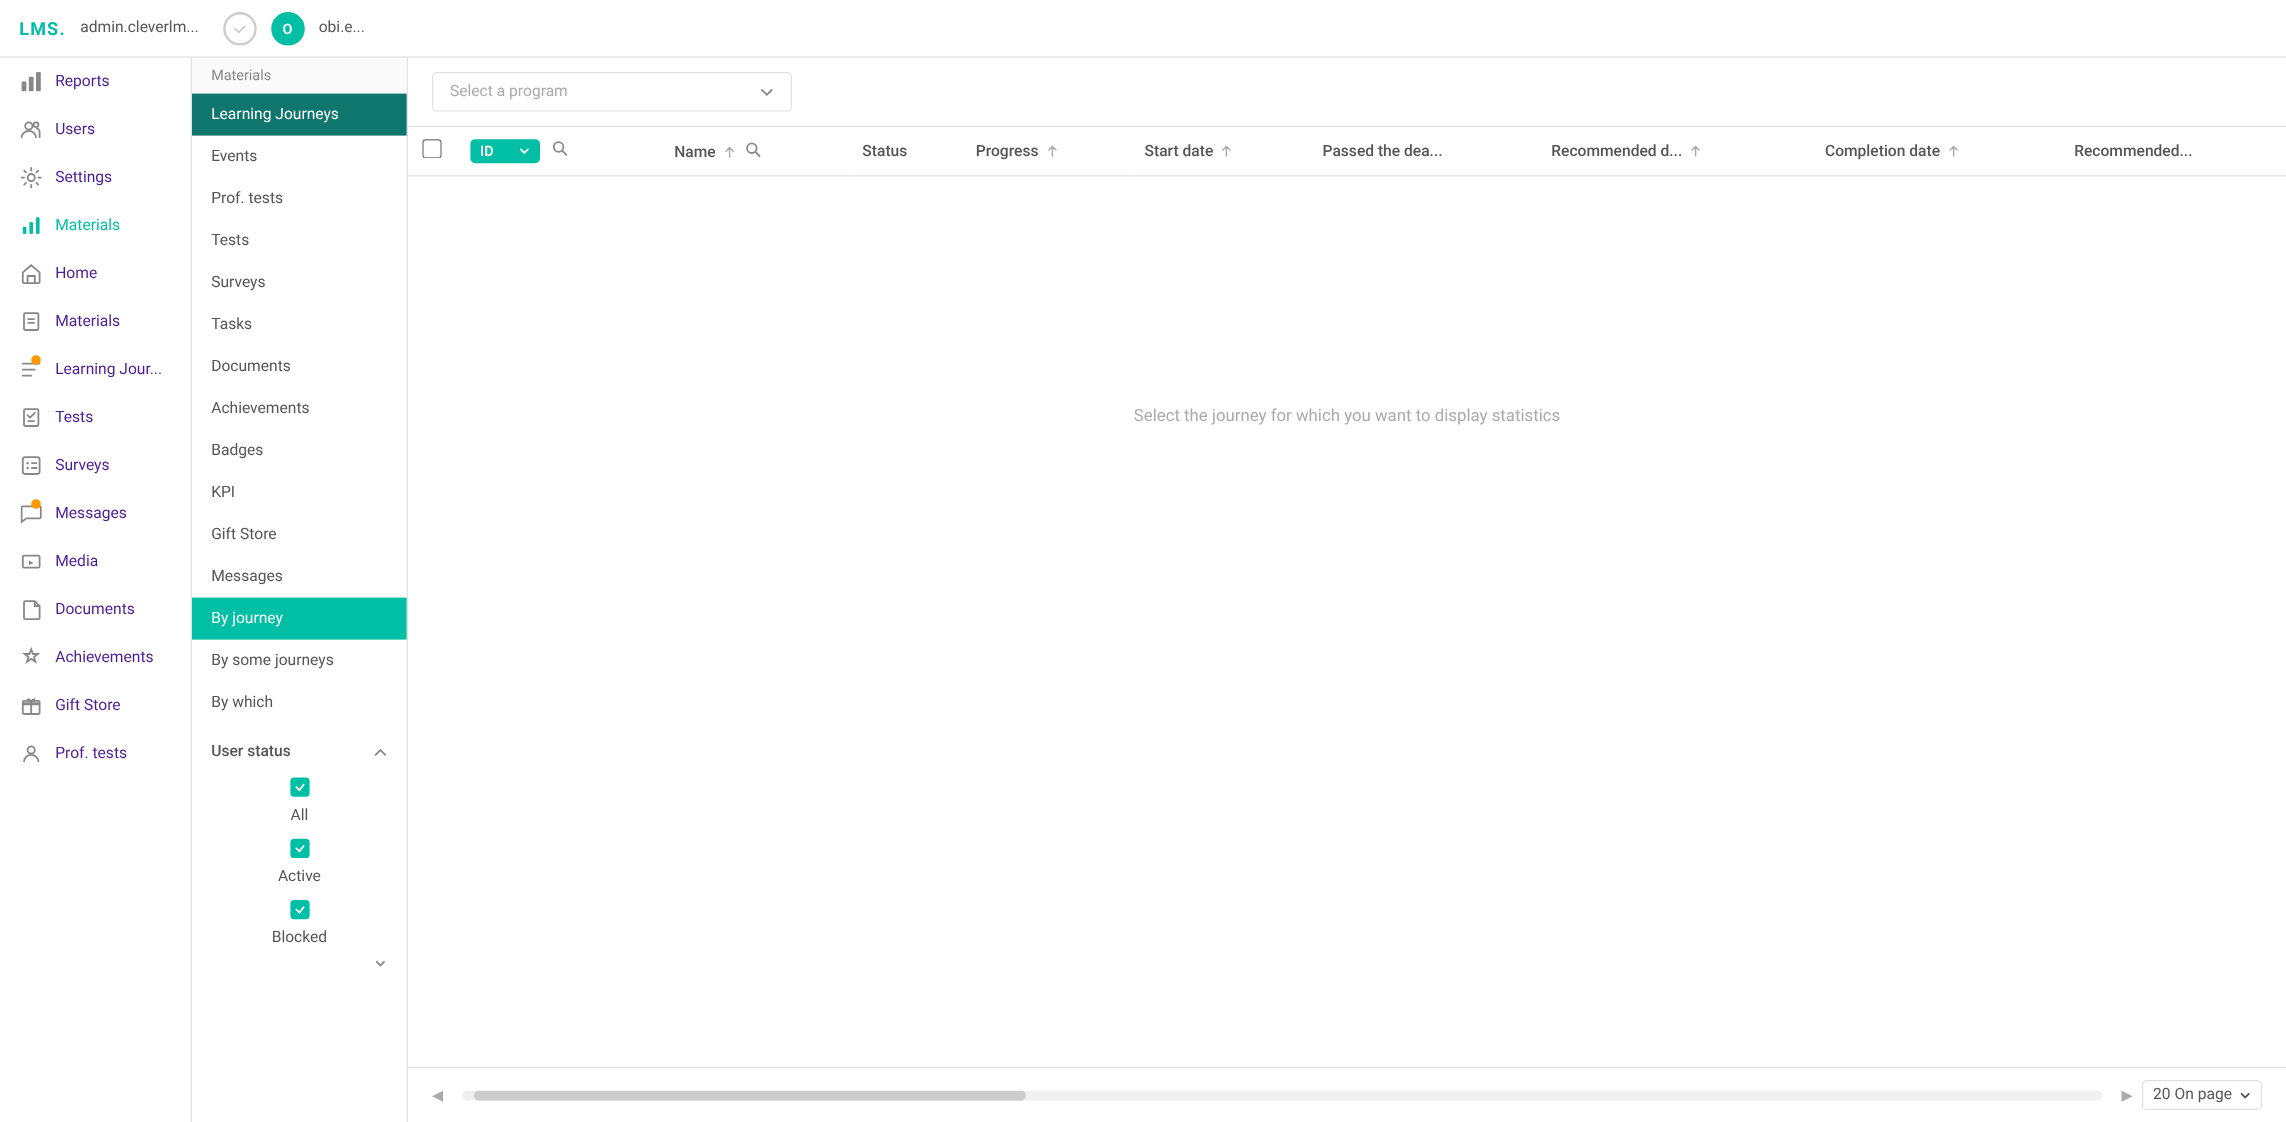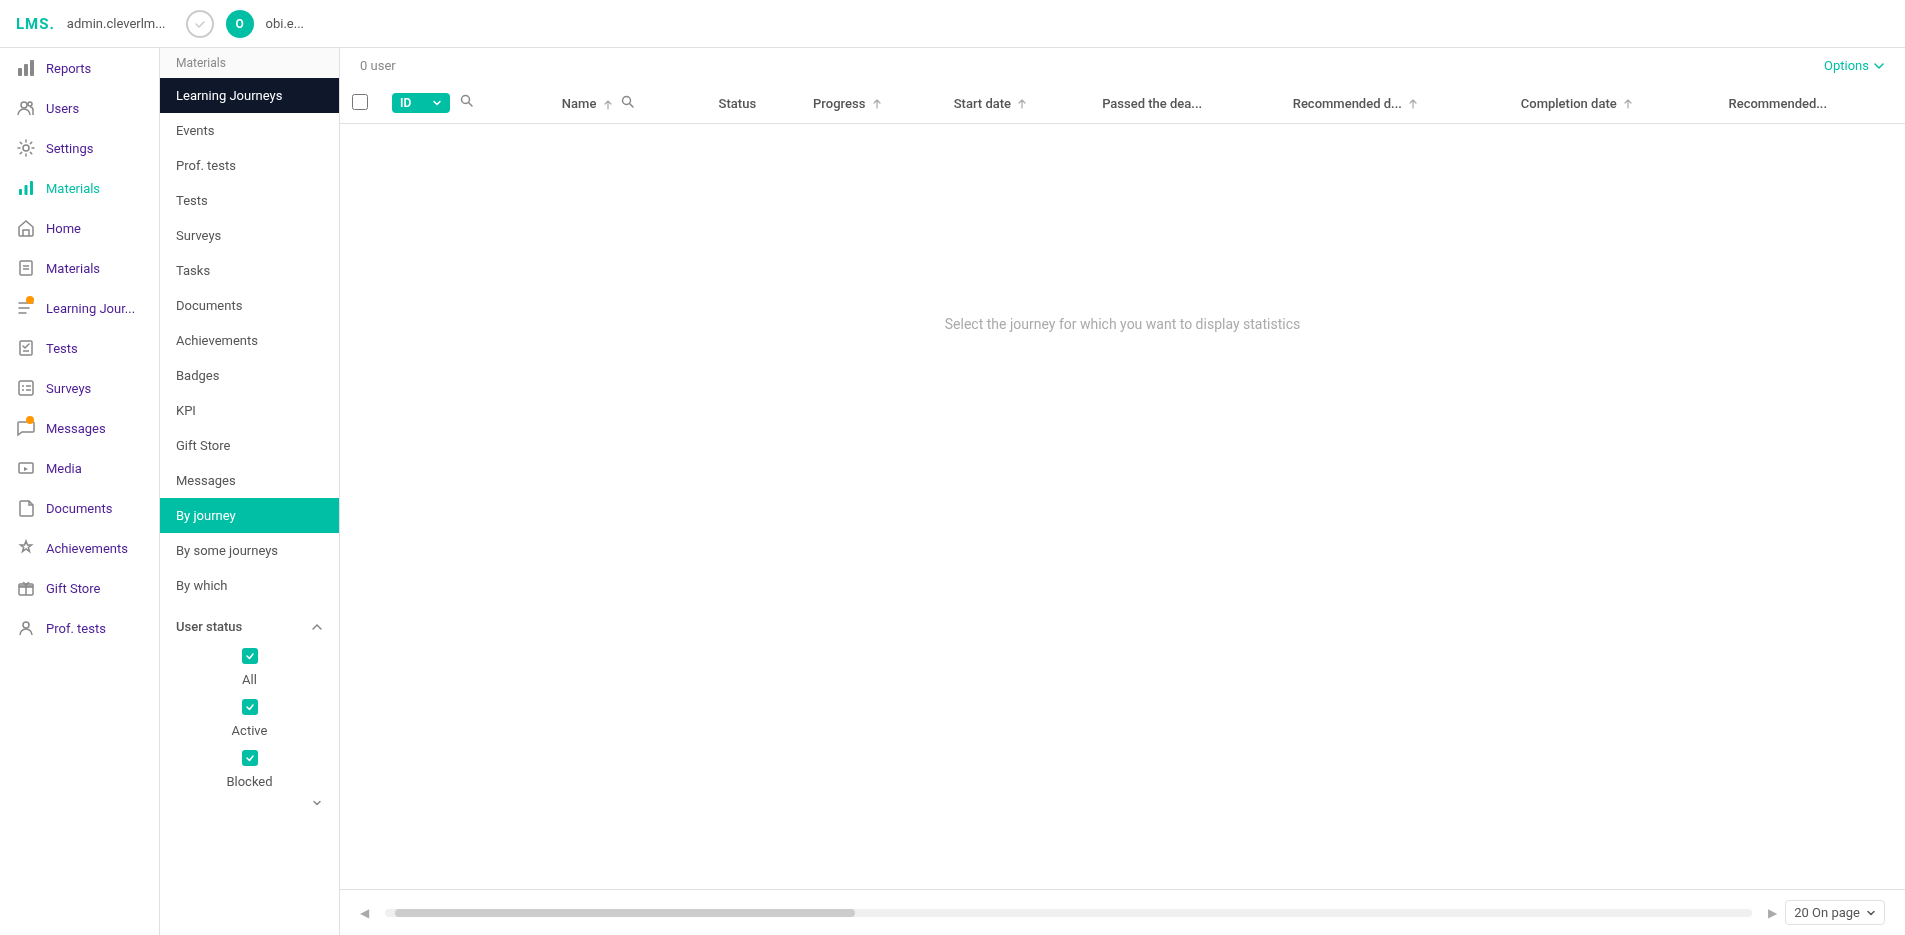--- a/index.html
+++ b/index.html
@@ -122,21 +122,21 @@
       overflow-y: auto;
       flex-shrink: 0;
     }
     .sub-sidebar-item {
       padding: 10px 16px;
       cursor: pointer;
       font-size: 13px;
       color: #555;
     }
     .sub-sidebar-item.active {
-      background: #0f172a;
+      background: #0f766e;
       color: #fff;
     }
     .sub-section-header {
       padding: 8px 16px;
       font-size: 12px;
       color: #888;
       background: #fafafa;
     }
     .by-journey-active {
       background: #00bfa5;
@@ -570,32 +570,31 @@
         <span>Blocked</span>
         <svg width="12" height="12" viewBox="0 0 12 12" style="margin-left:auto;">
           <path d="M3 4.5l3 3 3-3" stroke="#888" stroke-width="1.5" fill="none" stroke-linecap="round"></path>
         </svg>
       </div>
     </div>
   </div>
 
   <div class="main-content">
 
+    <div class="content-top-bar">
+      <div class="program-select">
+        <span style="color:#aaa;">Select a program</span>
+        <svg width="12" height="12" viewBox="0 0 12 12">
+          <path d="M2 4l4 4 4-4" stroke="#888" stroke-width="1.5" fill="none" stroke-linecap="round"></path>
+        </svg>
+      </div>
+    </div>
 
     <div class="table-wrapper">
 
-      <div class="user-count-bar">
-        <span class="user-count">0 user</span>
-        <div class="options-btn">
-          <span>Options</span>
-          <svg width="12" height="12" viewBox="0 0 12 12">
-            <path d="M2 4l4 4 4-4" stroke="#00bfa5" stroke-width="1.5" fill="none" stroke-linecap="round"></path>
-          </svg>
-        </div>
-      </div>
 
       <table class="data-table">
         <thead>
           <tr>
             <th style="width:36px;">
               <input type="checkbox" style="width: 16px; height: 16px; cursor: pointer; accent-color: rgb(0, 191, 165);">
             </th>
             <th>
               <span class="id-badge">
                 <span>ID</span>

